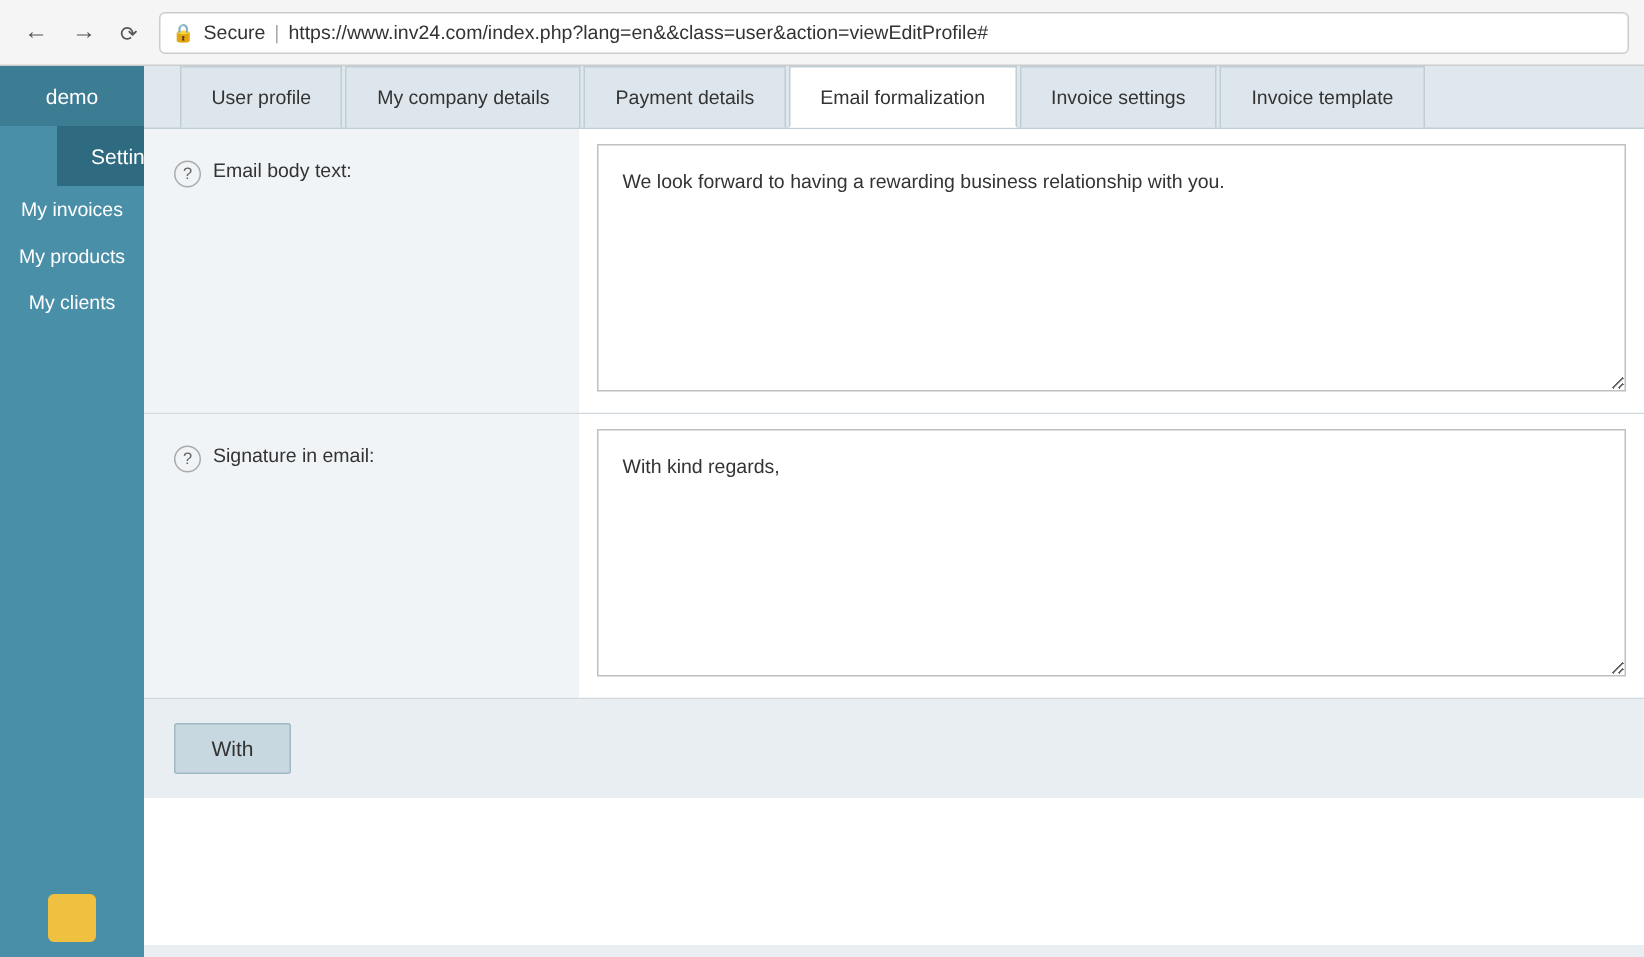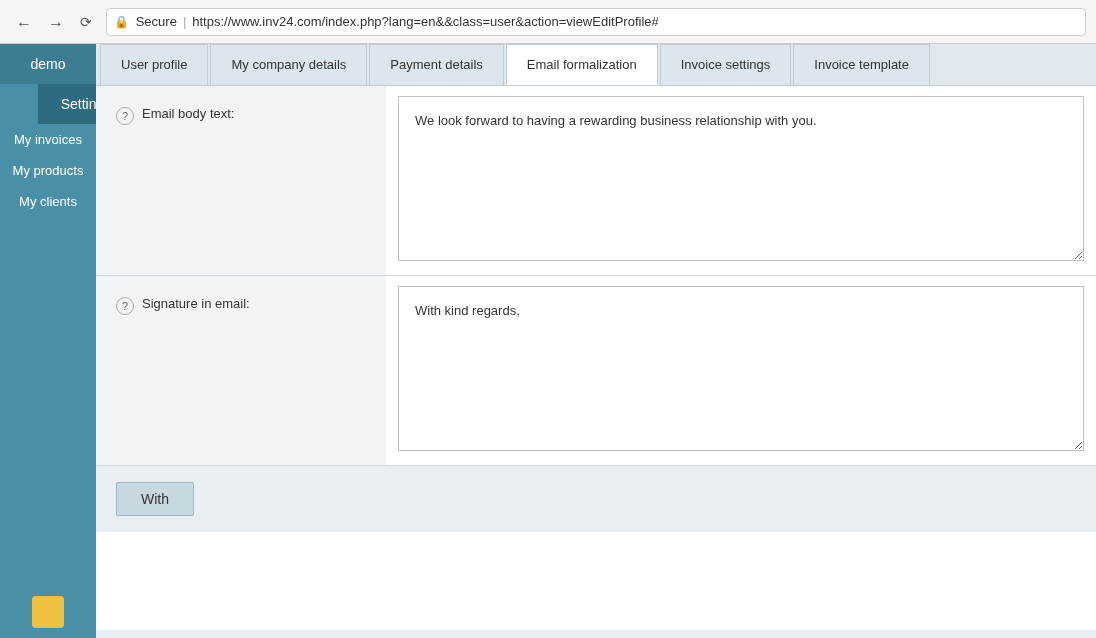--- a/index.html
+++ b/index.html
@@ -148,21 +148,21 @@
       cursor: pointer;
       border: 1px solid #c0cdd5;
       border-bottom: none;
       background: #dde6ec;
       font-size: 13px;
       color: #333;
       white-space: nowrap;
       margin-right: 2px;
     }
     .tab:first-child {
-      margin-left: 4px;
+      margin-left: 24px;
     }
     .tab.active {
       background: white;
       border-bottom: 1px solid white;
       position: relative;
       z-index: 1;
     }
 
     
     .content-area {

